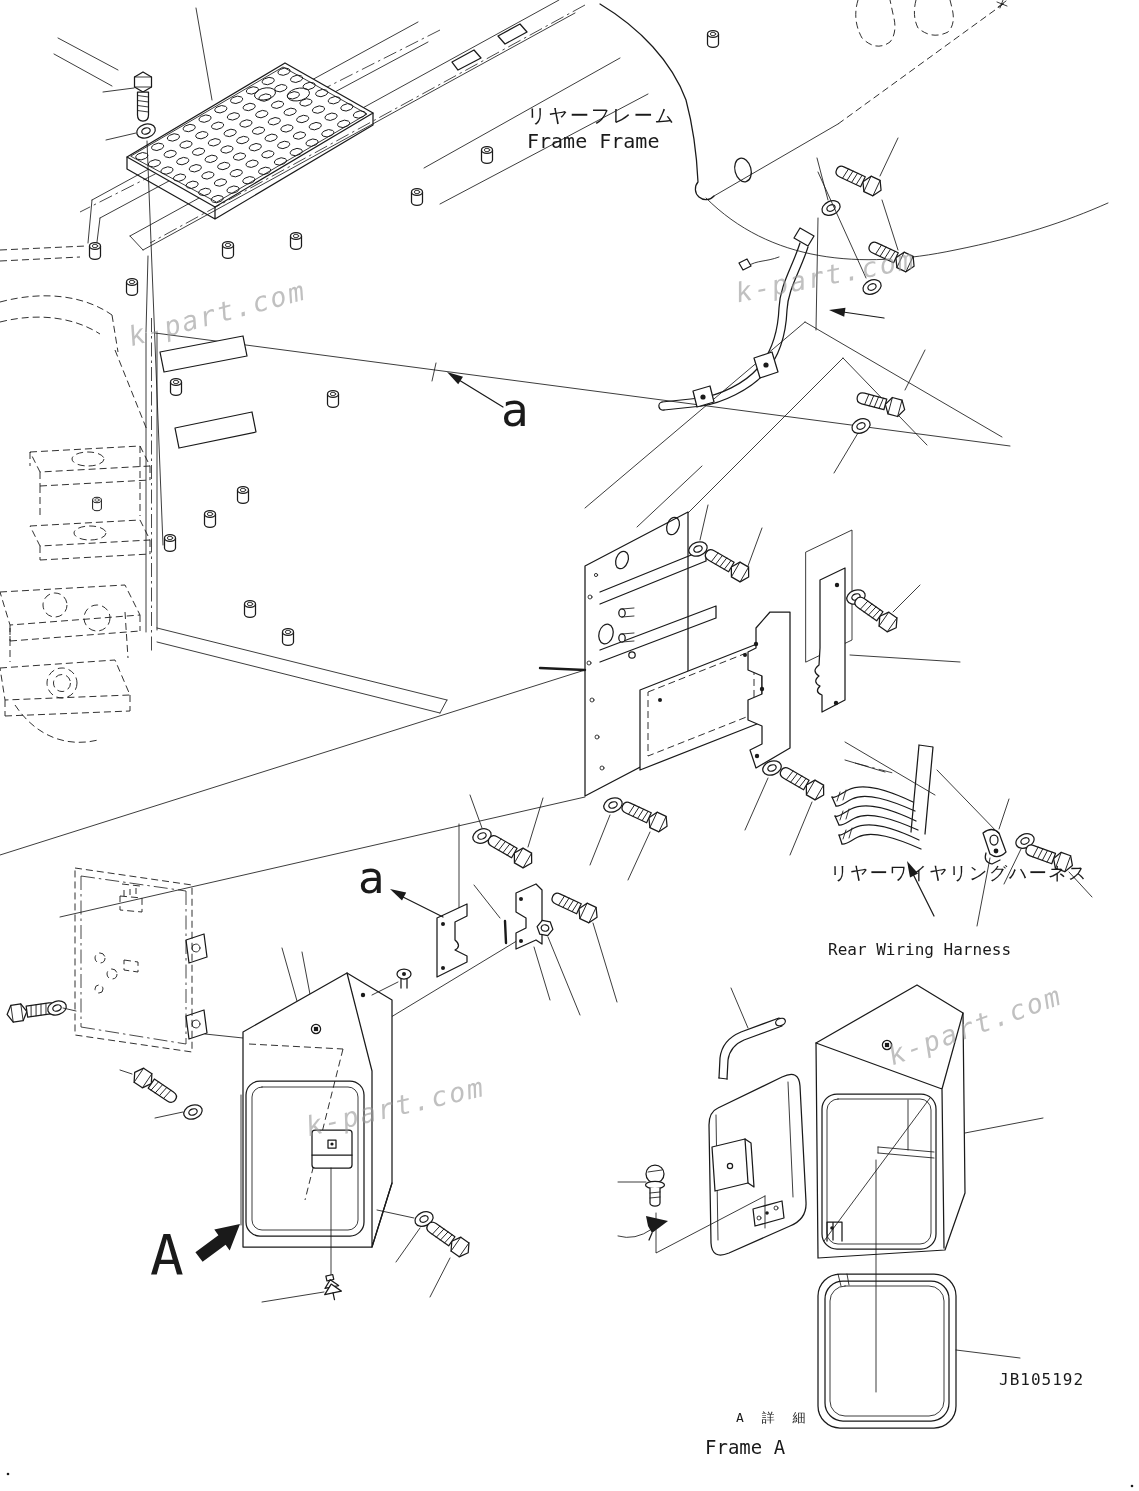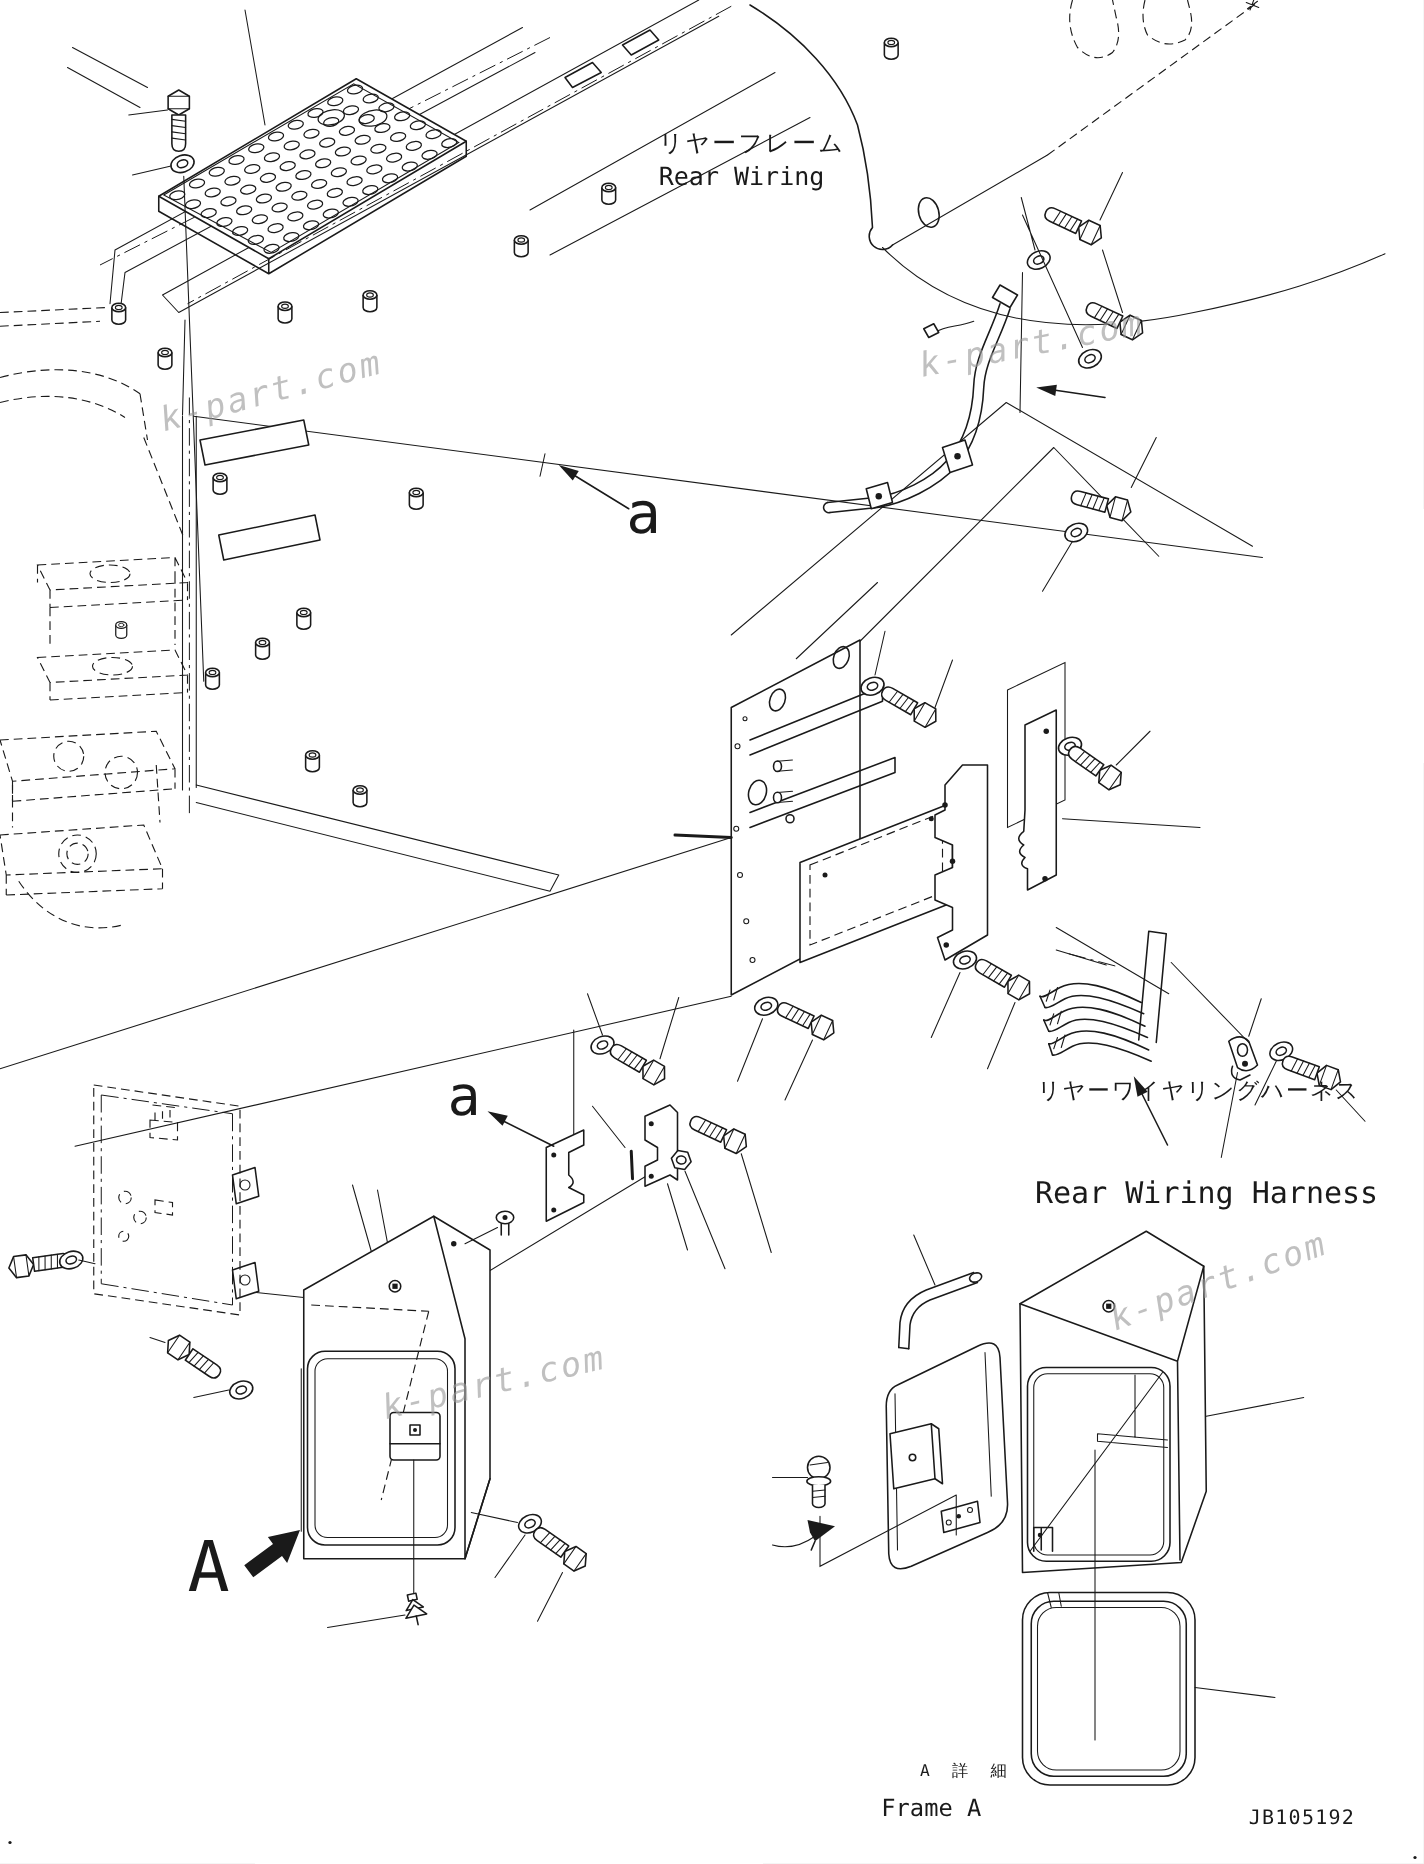--- a/index.html
+++ b/index.html
@@ -434,29 +434,29 @@
   <path class="t" d="M956,1350 L1020,1358"></path>
 </g>
 
 <g>
   <circle class="blk" cx="8" cy="1474" r="1.3"></circle>
   <circle class="blk" cx="1132" cy="1486" r="1.3"></circle>
 </g>
 </svg>
 
 <div class="lbl" style="left:527px;top:106px;font-size:19px;letter-spacing:2px">リヤーフレーム</div>
-<div class="lbl" style="left:527px;top:131px;font-size:20px">Rear Wiring</div>
+<div class="lbl" style="left:527px;top:131px;font-size:20px">Frame Frame</div>
 
 <div class="lbl" style="left:830px;top:864px;font-size:18px;letter-spacing:1.5px">リヤーワイヤリングハーネス</div>
-<div class="lbl" style="left:828px;top:942px;font-size:24px">Rear Wiring Harness</div>
+<div class="lbl" style="left:828px;top:942px;font-size:16px">Rear Wiring Harness</div>
 
 <div class="lbl" style="left:736px;top:1411px;font-size:13px;letter-spacing:5px">A 詳 細</div>
 <div class="lbl" style="left:705px;top:1438px;font-size:19px">Frame A</div>
 
-<div class="lbl" style="left:999px;top:1446px;font-size:16px;letter-spacing:1px">JB105192</div>
+<div class="lbl" style="left:999px;top:1372px;font-size:16px;letter-spacing:1px">JB105192</div>
 
 <div class="lbl" style="left:501px;top:386px;font-size:46px">a</div>
 <div class="lbl" style="left:358px;top:855px;font-size:44px">a</div>
 <div class="lbl" style="left:150px;top:1226px;font-size:56px">A</div>
 
 <div class="wm" style="left:125px;top:322px;transform:rotate(-15deg)">k-part.com</div>
 <div class="wm" style="left:733px;top:278px;transform:rotate(-11deg)">k-part.com</div>
 <div class="wm" style="left:303px;top:1112px;transform:rotate(-13deg)">k-part.com</div>
 <div class="wm" style="left:884px;top:1042px;transform:rotate(-20deg)">k-part.com</div>
 

